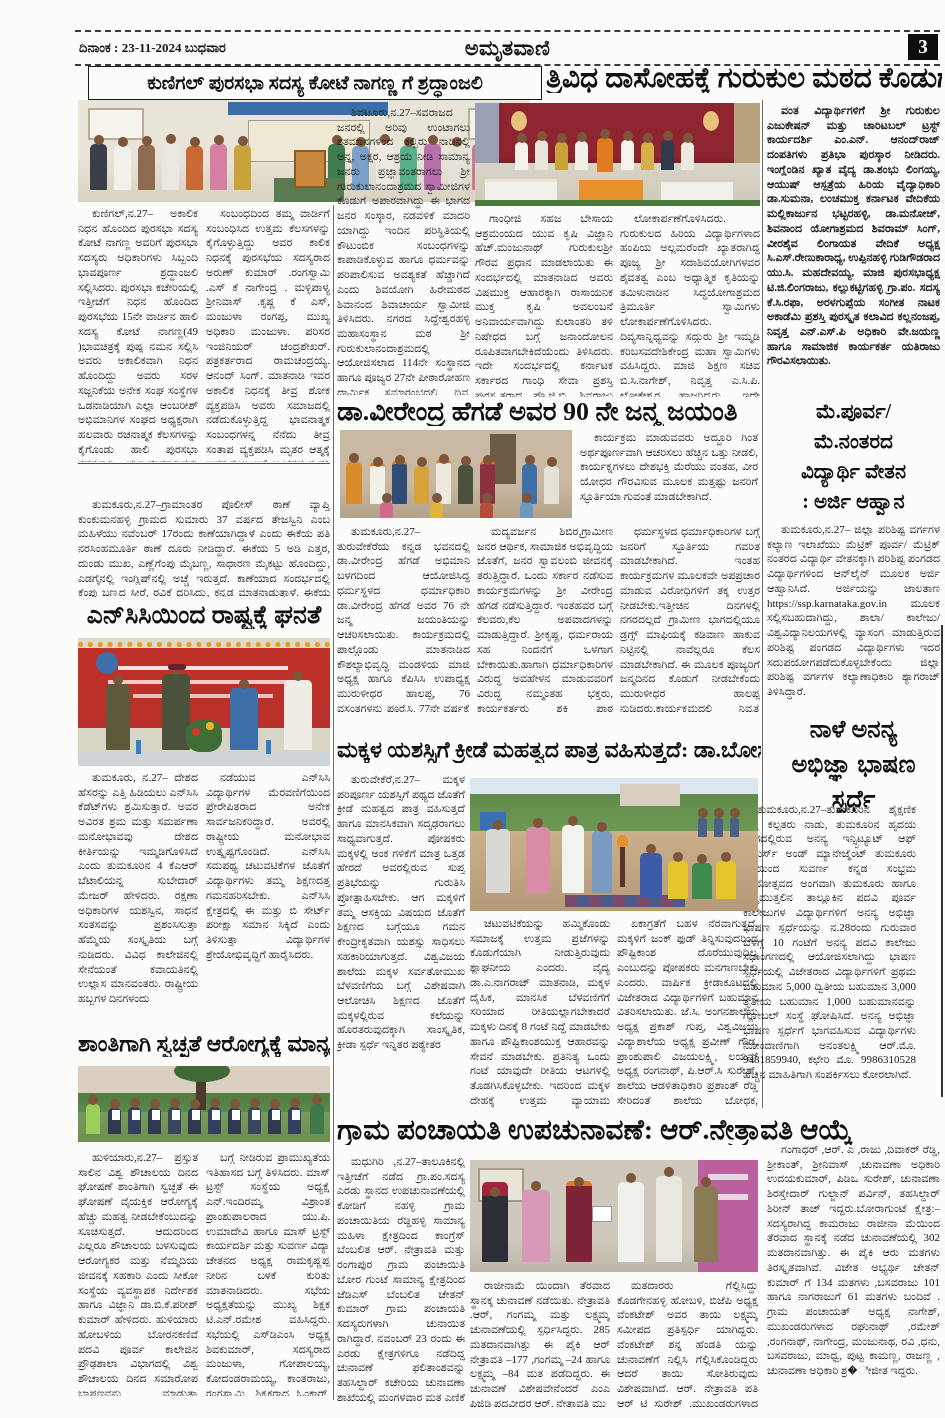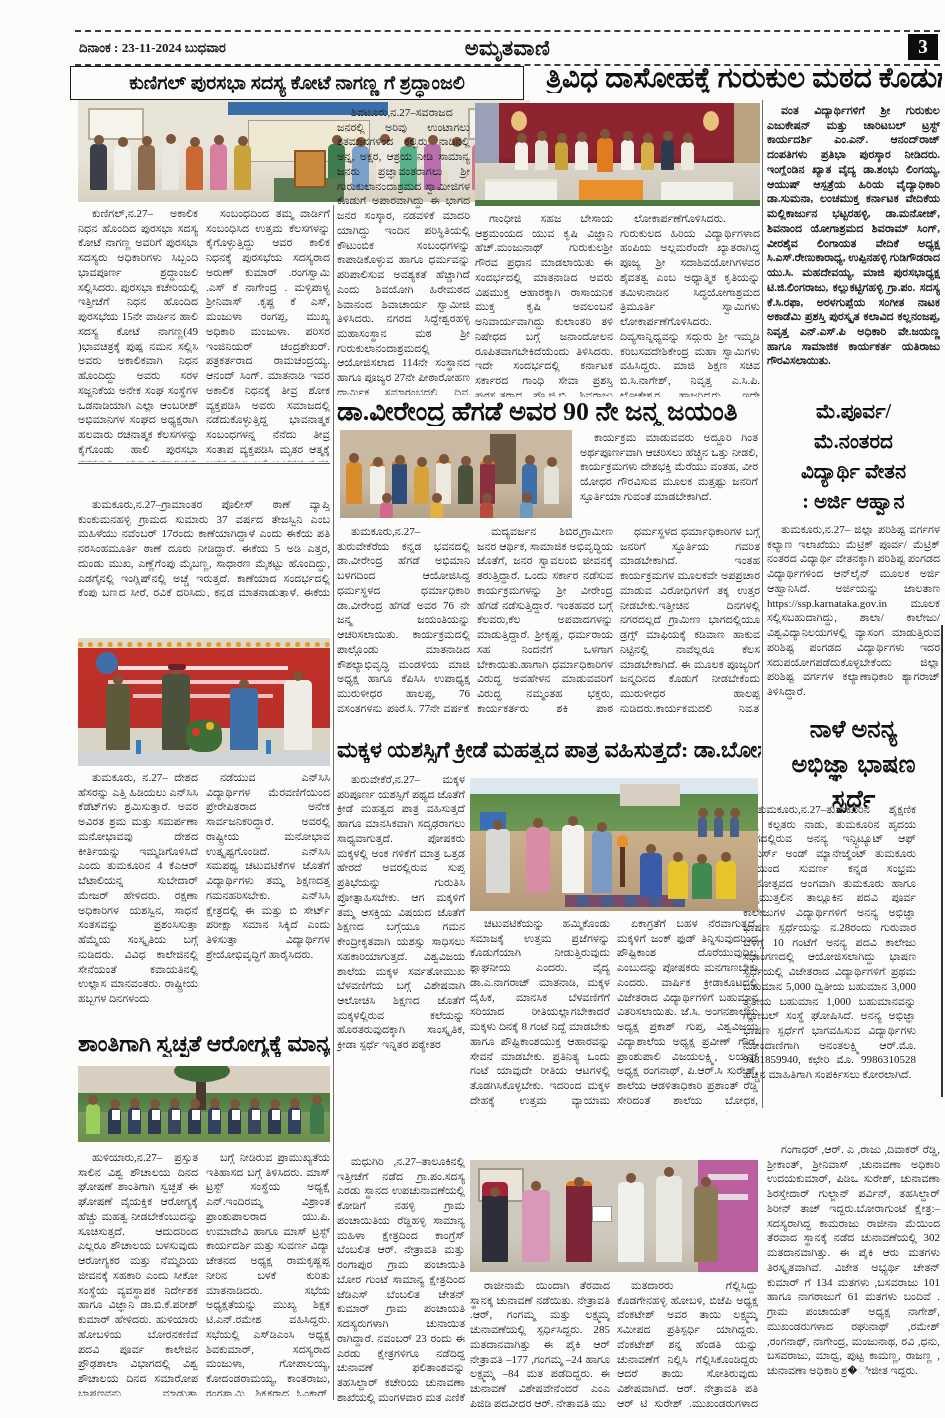--- a/index.html
+++ b/index.html
@@ -42,21 +42,21 @@
     <span class="hdr-date">ದಿನಾಂಕ : 23-11-2024 ಬುಧವಾರ</span>
     <span class="masthead">ಅಮೃತವಾಣಿ</span>
     <span class="pagenum">3</span>
   </div>
 
   <div class="abs vrule" style="left:333px;top:205px;height:1195px;"></div>
   <div class="abs vrule" style="left:762px;top:100px;height:1008px;"></div>
   <div class="abs vrule" style="left:941px;top:625px;height:472px;border-left:2px solid #333;"></div>
   <div class="abs hrule" style="left:78px;top:463px;width:252px;"></div>
 
-  <div class="abs hl boxed" style="left:70px;top:66px;width:452px;height:32px;font-size:19px;">
+  <div class="abs hl boxed" style="left:88px;top:66px;width:452px;height:32px;font-size:19px;">
     <span>ಕುಣಿಗಲ್ ಪುರಸಭಾ ಸದಸ್ಯ ಕೋಟೆ ನಾಗಣ್ಣ ಗೆ ಶ್ರದ್ಧಾಂಜಲಿ</span>
   </div>
   <div class="ph" style="left:78px;top:100px;width:452px;height:102px;background:linear-gradient(#e9e4d8 55%,#d9d2c2);">
     <span class="prop" style="left:10px;top:8px;width:52px;height:28px;background:#f6f3ea;border:2px solid #b5ad9a;"></span>
     <span class="prop" style="left:390px;top:8px;width:52px;height:28px;background:#f6f3ea;border:2px solid #b5ad9a;"></span>
     <span class="prop" style="left:150px;top:2px;width:160px;height:13px;background:#3a6ea8;"></span>
     <span class="prop" style="left:170px;top:20px;width:120px;height:40px;background:#efe9d4;border:1px solid #a99;"></span>
     <span class="fig" style="left:12px;bottom:12px;width:17px;height:46px;background:#3b3f4a;"></span>
     <span class="fig" style="left:36px;bottom:12px;width:17px;height:44px;background:#f2f1ec;"></span>
     <span class="fig" style="left:60px;bottom:12px;width:17px;height:45px;background:#8c6b4f;"></span>
@@ -112,20 +112,21 @@
       <p>ಲೋಕಾರ್ಪಣೆಗೊಳಿಸಿದರು. ಗುರುಕುಲದ ಹಿರಿಯ ವಿದ್ಯಾರ್ಥಿಗಳಾದ ಹಂಪಿಯ ಅಲ್ಲಮರೆಂದೇ ಖ್ಯಾತರಾಗಿದ್ದ ಪೂಜ್ಯ ಶ್ರೀ ಸದಾಶಿವಯೋಗಿಗಳವರ ಶೈವತತ್ವ ಎಂಬ ಅಧ್ಯಾತ್ಮಿಕ ಕೃತಿಯನ್ನು ತಮಿಳುನಾಡಿನ ಸಿದ್ಧಯೋಗಾಶ್ರಮದ ತ್ರಿಮೂರ್ತಿ ಸ್ವಾಮಿಗಳು ಲೋಕಾರ್ಪಣೆಗೊಳಿಸಿದರು. ದಿವ್ಯಸಾನ್ನಿಧ್ಯವನ್ನು ಸದ್ಗುರು ಶ್ರೀ ಇಮ್ಮಡಿ ಕರಿಬಸವದೇಶಿಕೇಂದ್ರ ಮಹಾ ಸ್ವಾಮಿಗಳು ವಹಿಸಿದ್ದರು. ಮಾಜಿ ಶಿಕ್ಷಣ ಸಚಿವ ಬಿ.ಸಿ.ನಾಗೇಶ್, ನಿವೃತ್ತ ಎ.ಸಿ.ಪಿ. ಲೋಕೇಶ್ವರ ಹಾಜರಿದ್ದರು. ಇದೇ ಸಂದರ್ಭದಲ್ಲಿ ಪ್ರತಿಭಾ</p>
     </div>
   <div class="abs bt" style="left:767px;top:103px;width:173px;height:288px;font-weight:bold;">
       <p>ವಂತ ವಿದ್ಯಾರ್ಥಿಗಳಿಗೆ ಶ್ರೀ ಗುರುಕುಲ ಎಜುಕೇಷನ್ ಮತ್ತು ಚಾರಿಟಬಲ್ ಟ್ರಸ್ಟ್ ಕಾರ್ಯದರ್ಶಿ ಎಂ.ಎನ್. ಆನಂದ್‌ರಾಜ್ ದಂಪತಿಗಳು ಪ್ರತಿಭಾ ಪುರಸ್ಕಾರ ನೀಡಿದರು. ಇಂಗ್ಲೆಂಡಿನ ಖ್ಯಾತ ವೈದ್ಯ ಡಾ.ಶಂಭು ಲಿಂಗಯ್ಯ, ಆಯುಷ್ ಆಸ್ಪತ್ರೆಯ ಹಿರಿಯ ವೈದ್ಯಾಧಿಕಾರಿ ಡಾ.ಸುಮನಾ, ಲಂಚಮುಕ್ತ ಕರ್ನಾಟಕ ವೇದಿಕೆಯ ಮಲ್ಲಿಕಾರ್ಜುನ ಭಟ್ಟರಹಳ್ಳಿ, ಡಾ.ಮನೋಜ್, ಶಿವನಾಂದ ಯೋಗಾಶ್ರಮದ ಶಿವರಾಮ್ ಸಿಂಗ್, ವೀರಶೈವ ಲಿಂಗಾಯತ ವೇದಿಕೆ ಅಧ್ಯಕ್ಷ ಸಿ.ಎಸ್.ರೇಣುಕಾರಾಧ್ಯ, ಉಪ್ಪಿನಹಳ್ಳಿ ಗುಡಿಗೌಡರಾದ ಯು.ಸಿ. ಮಹದೇವಯ್ಯ, ಮಾಜಿ ಪುರಸಭಾಧ್ಯಕ್ಷ ಟಿ.ಜಿ.ಲಿಂಗರಾಜು, ಕಲ್ಲುಕಟ್ಟಿಗಹಳ್ಳಿ ಗ್ರಾ.ಪಂ. ಸದಸ್ಯ ಕೆ.ಸಿ.ರಫಾ, ಅರಳಗುಪ್ಪೆಯ ಸಂಗೀತ ನಾಟಕ ಅಕಾಡೆಮಿ ಪ್ರಶಸ್ತಿ ಪುರಸ್ಕೃತ ಕಲಾವಿದ ಕಲ್ಲನಂಜಪ್ಪ, ನಿವೃತ್ತ ಎನ್.ಎಸ್.ಪಿ ಅಧಿಕಾರಿ ವೇ.ಜಯಣ್ಣ ಹಾಗೂ ಸಾಮಾಜಿಕ ಕಾರ್ಯಕರ್ತ ಯತಿರಾಜು ಗೌರವಿಸಲಾಯಿತು.</p>
     </div>
 
   <div class="abs bt" style="left:78px;top:497px;width:252px;height:100px;">
       <p>ತುಮಕೂರು,ನ.27–ಗ್ರಾಮಾಂತರ ಪೊಲೀಸ್ ಠಾಣೆ ವ್ಯಾಪ್ತಿ ಕುಂಕುಮನಹಳ್ಳಿ ಗ್ರಾಮದ ಸುಮಾರು 37 ವರ್ಷದ ತೇಜಸ್ವಿನಿ ಎಂಬ ಮಹಿಳೆಯು ನವೆಂಬರ್ 17ರಂದು ಕಾಣೆಯಾಗಿದ್ದಾಳೆ ಎಂದು ಈಕೆಯ ಪತಿ ನರಸಿಂಹಮೂರ್ತಿ ಠಾಣೆ ದೂರು ನೀಡಿದ್ದಾರೆ. ಈಕೆಯ 5 ಅಡಿ ಎತ್ತರ, ದುಂಡು ಮುಖ, ಎಣ್ಣೆಗೆಂಪು ಮೈಬಣ್ಣ, ಸಾಧಾರಣ ಮೈಕಟ್ಟು ಹೊಂದಿದ್ದು, ಎಡಗೈನಲ್ಲಿ ಇಂಗ್ಲಿಷ್‌ನಲ್ಲಿ ಅಚ್ಚೆ ಇರುತ್ತದೆ. ಕಾಣೆಯಾದ ಸಂದರ್ಭದಲ್ಲಿ ಕೆಂಪು ಬಣ್ಣದ ಸೀರೆ, ರವಿಕೆ ಧರಿಸಿದ್ದು, ಕನ್ನಡ ಮಾತನಾಡುತ್ತಾಳೆ. ಈಕೆಯ ಬಗ್ಗೆ ಸುಳಿವು ಸಿಕ್ಕಲ್ಲಿ ಕೂಡಲೇ ಹತ್ತಿರದ ಪೊಲೀಸ್ ಠಾಣೆಯನ್ನು ಸಂಪರ್ಕಿಸಬೇಕೆಂದು ಪೊಲೀಸ್ ಸಬ್ ಇನ್ಸ್‌ಪೆಕ್ಟರ್ ಮನವಿ ಮಾಡಿದ್ದಾರೆ.</p>
     </div>
 
+  <div class="abs hl ctr nowrap" style="left:78px;top:601px;width:252px;font-size:25px;"><span>ಎನ್‌ಸಿಸಿಯಿಂದ ರಾಷ್ಟ್ರಕ್ಕೆ ಘನತೆ</span></div>
   <div class="ph" style="left:78px;top:638px;width:252px;height:128px;background:linear-gradient(#ded9c8 8%,#c03028 8%,#b8302a 70%,#d8d4c6 70%);">
     <span class="prop" style="left:0;top:4px;width:252px;height:0;border-top:5px dotted #e69b23;"></span>
     <span class="prop" style="left:40px;top:28px;width:170px;height:4px;background:rgba(255,255,255,.85);"></span>
     <span class="prop" style="left:30px;top:42px;width:190px;height:4px;background:rgba(255,255,255,.75);"></span>
     <span class="prop" style="left:55px;top:56px;width:140px;height:4px;background:rgba(255,255,255,.7);"></span>
     <span class="prop" style="left:18px;top:14px;width:22px;height:22px;border-radius:50%;background:#3f6fa8;"></span>
     <span class="fig" style="left:28px;bottom:16px;width:24px;height:66px;background:#5c5a3a;"></span>
     <span class="fig" style="left:84px;bottom:16px;width:28px;height:76px;background:#4a523b;"></span>
     <span class="prop" style="left:90px;bottom:96px;width:18px;height:6px;border-radius:3px;background:#6d1f2c;"></span>
     <span class="fig" style="left:152px;bottom:16px;width:28px;height:62px;background:#3f6fa8;"></span>
@@ -189,21 +190,21 @@
     <span class="fig" style="left:118px;bottom:14px;width:15px;height:39px;background:#4a523b;"></span>
     <span class="fig" style="left:140px;bottom:14px;width:15px;height:40px;background:#8c2f3f;border-top:4px solid #e07c1f;"></span>
     <span class="fig" style="left:182px;bottom:14px;width:15px;height:40px;background:#3f6fa8;"></span>
     <span class="fig" style="left:204px;bottom:14px;width:15px;height:38px;background:#e4e2d8;"></span>
     <span class="fig" style="left:40px;bottom:0;width:13px;height:16px;background:#cf6a8a;"></span>
     <span class="fig" style="left:90px;bottom:0;width:13px;height:16px;background:#e3b23c;"></span>
     <span class="fig" style="left:140px;bottom:0;width:13px;height:16px;background:#b84a3a;"></span>
     <span class="fig" style="left:180px;bottom:0;width:13px;height:16px;background:#6a9ac0;"></span>
   </div>
   <div class="abs bt" style="left:580px;top:430px;width:178px;height:90px;">
-      <p>ಕಾರ್ಯಕ್ರಮ ಮಾಡುವವರು ಅದ್ದೂರಿ ಗಿಂತ ಅರ್ಥಪೂರ್ಣವಾಗಿ ಆಚರಿಸಲು ಹೆಚ್ಚಿನ ಒತ್ತು ನೀಡಲಿ, ಕಾರ್ಯಕ್ರಮಗಳು ದೇಶಭಕ್ತಿ ಮೆರೆಯು ವಂತಹ, ವೀರ ಯೋಧರ ಗೌರವಿಸುವ ಮೂಲಕ ಮತ್ತಷ್ಟು ಜನರಿಗೆ ಸ್ಫೂರ್ತಿಯಾ ಗುವಂತೆ ಮಾಡಬೇಕಾಗಿದೆ.</p>
+      <p>ಕಾರ್ಯಕ್ರಮ ಮಾಡುವವರು ಅದ್ದೂರಿ ಗಿಂತ ಅರ್ಥಪೂರ್ಣವಾಗಿ ಆಚರಿಸಲು ಹೆಚ್ಚಿನ ಒತ್ತು ನೀಡಲಿ, ಕಾರ್ಯಕ್ನಗಳಲು ದೇಶಭಕ್ತಿ ಮೆರೆಯು ವಂತಹ, ವೀರ ಯೋಧರ ಗೌರವಿಸುವ ಮೂಲಕ ಮತ್ತಷ್ಟು ಜನರಿಗೆ ಸ್ಫೂರ್ತಿಯಾ ಗುವಂತೆ ಮಾಡಬೇಕಾಗಿದೆ.</p>
     </div>
   <div class="abs bt" style="left:337px;top:524px;width:133px;height:188px;">
       <p>ತುಮಕೂರು,ನ.27– ತುರುವೇಕೆರೆಯ ಕನ್ನಡ ಭವನದಲ್ಲಿ ಡಾ.ವೀರೇಂದ್ರ ಹೆಗಡೆ ಅಭಿಮಾನಿ ಬಳಗದಿಂದ ಆಯೋಜಿಸಿದ್ದ ಧರ್ಮಸ್ಥಳದ ಧರ್ಮಾಧಿಕಾರಿ ಡಾ.ವೀರೇಂದ್ರ ಹೆಗಡೆ ಅವರ 76 ನೇ ಜನ್ಮ ಜಯಂತಿಯನ್ನು ಆಚರಿಸಲಾಯಿತು. ಕಾರ್ಯಕ್ರಮದಲ್ಲಿ ಪಾಲ್ಗೊಂಡು ಮಾತನಾಡಿದ ಕೌಶಲ್ಯಾಭಿವೃದ್ಧಿ ಮಂಡಳಿಯ ಮಾಜಿ ಅಧ್ಯಕ್ಷ ಹಾಗೂ ಕೆಪಿಸಿಸಿ ಉಪಾಧ್ಯಕ್ಷ ಮುರುಳೀಧರ ಹಾಲಪ್ಪ, 76 ವಸಂತಗಳನ್ನು ಪೂರೈಸಿ, 77ನೇ ವರ್ಷಕ್ಕೆ ಕಾಲಿಟ್ಟಿರುವ ಧರ್ಮಾಧಿಕಾರಿಗಳನ್ನು ಪ್ರಚಾರದ ಕೆಲಸವೇ ಇಲ್ಲ. ರಸ್ತೆ, ಸಿದ್ದಭೂಮಿ, ಕೆರೆ ಕಟ್ಟಿಗಳ ಅಭಿವೃದ್ಧಿ,</p>
     </div>
   <div class="abs bt" style="left:477px;top:524px;width:136px;height:188px;">
       <p>ಮದ್ಯವರ್ಜನ ಶಿಬಿರ,ಗ್ರಾಮೀಣ ಜನರ ಆರ್ಥಿಕ, ಸಾಮಾಜಿಕ ಅಭಿವೃದ್ಧಿಯ ಜೊತೆಗೆ, ಜನರ ಸ್ವಾವಲಂಬಿ ಜೀವನಕ್ಕೆ ತರುತ್ತಿದ್ದಾರೆ. ಒಂದು ಸರ್ಕಾರ ನಡೆಸುವ ಕಾರ್ಯಕ್ರಮಗಳನ್ನು ಶ್ರೀ ವೀರೇಂದ್ರ ಹೆಗಡೆ ನಡೆಸುತ್ತಿದ್ದಾರೆ. ಇಂತಹವರ ಬಗ್ಗೆ ಕೆಲವರು,ಕೆಲ ಅಪವಾದಗಳನ್ನು ಮಾಡುತ್ತಿದ್ದಾರೆ. ಶ್ರೀಕೃಷ್ಣ, ಧರ್ಮರಾಯ ಸಹ ನಿಂದನೆಗೆ ಒಳಗಾಗ ಬೇಕಾಯಿತು.ಹಾಗಾಗಿ ಧರ್ಮಾಧಿಕಾರಿಗಳ ವಿರುದ್ಧ ಅವಹೇಳನ ಮಾಡುವವರಿಗೆ ವಿರುದ್ಧ ನಮ್ಮಂತಹ ಭಕ್ತರು, ಕಾರ್ಯಕರ್ತರು ಶಕ್ತಿ ಪಾಠ ಕಲಿಸಬೇಕಿದರು.</p>
     </div>
   <div class="abs bt" style="left:620px;top:524px;width:140px;height:188px;">
       <p>ಧರ್ಮಸ್ಥಳದ ಧರ್ಮಾಧಿಕಾರಿಗಳ ಬಗ್ಗೆ ಜನರಿಗೆ ಸ್ಫೂರ್ತಿಯ ಗವರಿತ ಮಾಡಬೇಕಾಗಿದೆ. ಇಂತಹ ಕಾರ್ಯಕ್ರಮಗಳ ಮೂಲಕವೇ ಅಪಪ್ರಚಾರ ಮಾಡುವ ವಿರೋಧಿಗಳಿಗೆ ತಕ್ಕ ಉತ್ತರ ನೀಡಬೇಕು.ಇತ್ತೀಚಿನ ದಿನಗಳಲ್ಲಿ ನಗರದಲ್ಲದೆ ಗ್ರಾಮೀಣ ಭಾಗದಲ್ಲಿಯೂ ಡ್ರಗ್ಸ್ ಮಾಫಿಯಕ್ಕೆ ಕಡಿವಾಣ ಹಾಕುವ ನಿಟ್ಟಿನಲ್ಲಿ ನಾವೆಲ್ಲರೂ ಕೆಲಸ ಮಾಡಬೇಕಾಗಿದೆ. ಈ ಮೂಲಕ ಪೂಜ್ಯರಿಗೆ ಜನ್ಮದಿನದ ಕೊಡುಗೆ ನೀಡಬೇಕೆಂದು ಮುರುಳೀಧರ ಹಾಲಪ್ಪ ನುಡಿದರು.ಕಾರ್ಯಕ್ರಮದಲ್ಲಿ ನಿವೃತ್ತ ಯೋಧ ಶಿವಣ್ಣ ಅವರನ್ನು ಅಭಿನಂದಿಸ ಲಾಯಿತು. ತುರುವೇಕೆರೆ ಬಿಇಒಸೋಮಶೇಖರ್, ಪತ್ರಕರ್ತ ಸತ್ಯನಾರಾಯಣ, ಗ್ರಾ.ಪಂ.ಅಧ್ಯಕ್ಷೆ ಆಶಾ ರಾಜಶೇಖರ್,ರೈತ ರಾಮಚಂದ್ರ, ಪಾಲ್ಗೊಂಡಿದ್ದರು.</p>
     </div>
@@ -249,20 +250,21 @@
     <span class="fig" style="left:222px;bottom:12px;width:20px;height:36px;background:#3f8a4f;"></span>
     <span class="fig" style="left:246px;bottom:12px;width:20px;height:38px;background:#e6c52a;"></span>
   </div>
   <div class="abs bt" style="left:470px;top:916px;width:140px;height:196px;">
       <p>ಚಟುವಟಿಕೆಯನ್ನು ಹಮ್ಮಿಕೊಂಡು ಸಮಾಜಕ್ಕೆ ಉತ್ತಮ ಪ್ರಜೆಗಳನ್ನು ಕೊಡುಗೆಯಾಗಿ ನೀಡುತ್ತಿರುವುದು ಶ್ಲಾಘನೀಯ ಎಂದರು. ವೈದ್ಯ ಡಾ.ಎ.ನಾಗರಾಜ್ ಮಾತನಾಡಿ, ಮಕ್ಕಳ ದೈಹಿಕ, ಮಾನಸಿಕ ಬೆಳವಣಿಗೆಗೆ ಸರಿಯಾದ ರೀತಿಯಲ್ಲಾಗಬೇಕಾದರೆ ಮಕ್ಕಳು ದಿನಕ್ಕೆ 8 ಗಂಟೆ ನಿದ್ದೆ ಮಾಡಬೇಕು ಹಾಗೂ ಪೌಷ್ಟಿಕಾಂಶಯುಕ್ತ ಆಹಾರವನ್ನು ಸೇವನೆ ಮಾಡಬೇಕು. ಪ್ರತಿನಿತ್ಯ ಒಂದು ಗಂಟೆ ಯಾವುದೇ ರೀತಿಯ ಆಟಗಳಲ್ಲಿ ತೊಡಗಿಸಿಕೊಳ್ಳಬೇಕು. ಇದರಿಂದ ಮಕ್ಕಳ ದೇಹಕ್ಕೆ ಉತ್ತಮ ವ್ಯಾಯಾಮ ದೊರೆಯುವುದಲ್ಲದೆ ಅಧ್ಯಯನ ಮಾಡಲು</p>
     </div>
   <div class="abs bt" style="left:617px;top:916px;width:141px;height:196px;">
       <p>ಏಕಾಗ್ರತೆಗೆ ಬಹಳ ನೆರವಾಗುತ್ತದೆ. ಮಕ್ಕಳಿಗೆ ಜಂಕ್ ಫುಡ್ ತಿನ್ನಿಸುವುದರಿಂದ ಪೌಷ್ಟಿಕಾಂಶ ದೊರೆಯುವುದಿಲ್ಲ ಎಂಬುದನ್ನು ಪೋಷಕರು ಮನಗಾಣಬೇಕು ಎಂದರು. ವಾರ್ಷಿಕ ಕ್ರೀಡಾಕೂಟದಲ್ಲಿ ವಿಜೇತರಾದ ವಿದ್ಯಾರ್ಥಿಗಳಿಗೆ ಬಹುಮಾನ ವಿತರಿಸಲಾಯಿತು. ಜೆ.ಸಿ. ಅಂಗನಶಾಲೆಯ ಅಧ್ಯಕ್ಷ ಪ್ರಕಾಶ್ ಗುಪ್ತ, ವಿಶ್ವವಿಜಯ ವಿದ್ಯಾಶಾಲೆಯ ಅಧ್ಯಕ್ಷ ಪ್ರವೀಣ್ ಗೌಡ, ಪ್ರಾಂಶುಪಾಲಿ ವಿಜಯಲಕ್ಷ್ಮಿ, ಲಯನ್ಸ್ ಅಧ್ಯಕ್ಷ ರಂಗನಾಥ್, ಪಿ.ಆರ್.ಸಿ ಸುರೇಶ್, ಶಾಲೆಯ ಆಡಳಿತಾಧಿಕಾರಿ ಪ್ರಶಾಂತ್ ರೆಡ್ಡಿ ಸೇರಿದಂತೆ ಶಾಲೆಯ ಬೋಧಕ, ಬೋಧಕೇತರ ವರ್ಗ, ಪೋಷಕರು ಉಪಸ್ಥಿತರಿದ್ದರು.</p>
     </div>
 
+  <div class="abs hl nowrap" style="left:337px;top:1114px;width:600px;font-size:28px;"><span>ಗ್ರಾಮ ಪಂಚಾಯತಿ ಉಪಚುನಾವಣೆ: ಆರ್.ನೇತ್ರಾವತಿ ಆಯ್ಕೆ</span></div>
   <div class="abs bt" style="left:337px;top:1154px;width:128px;height:254px;">
       <p>ಮಧುಗಿರಿ ,ನ.27–ತಾಲೂಕಿನಲ್ಲಿ ಇತ್ತೀಚೆಗೆ ನಡೆದ ಗ್ರಾ.ಪಂ.ಸದಸ್ಯ ಎರಡು ಸ್ಥಾನದ ಉಪಚುನಾವಣೆಯಲ್ಲಿ ಕೋಡಿಗೆ ನಹಳ್ಳಿ ಗ್ರಾಮ ಪಂಚಾಯಿತಿಯ ರೆಡ್ಡಿಹಳ್ಳಿ ಸಾಮಾನ್ಯ ಮಹಿಳಾ ಕ್ಷೇತ್ರದಿಂದ ಕಾಂಗ್ರೆಸ್ ಬೆಂಬಲಿತ ಆರ್. ನೇತ್ರಾವತಿ ಮತ್ತು ರಂಗಾಪುರ ಗ್ರಾಮ ಪಂಚಾಯಿತಿ ಬೋರ ಗುಂಟೆ ಸಾಮಾನ್ಯ ಕ್ಷೇತ್ರದಿಂದ ಜೆಡಿಎಸ್ ಬೆಂಬಲಿತ ಚೇತನ್ ಕುಮಾರ್ ಗ್ರಾಮ ಪಂಚಾಯತಿ ಸದಸ್ಯರುಗಳಾಗಿ ಚುನಾಯಿತ ರಾಗಿದ್ದಾರೆ. ನವಂಬರ್ 23 ರಂದು ಈ ಎರಡು ಕ್ಷೇತ್ರಗಳಿಗೂ ನಡೆದಿದ್ದ ಚುನಾವಣೆ ಫಲಿತಾಂಶವನ್ನು ತಹಸಿಲ್ದಾರ್ ಕಚೇರಿಯ ಚುನಾವಣಾ ಶಾಖೆಯಲ್ಲಿ ಮಂಗಳವಾರ ಮತ ಎಣಿಕೆ ನಡೆಯಿತು. ರೆಡ್ಡಿಹಳ್ಳಿ ಕ್ಷೇತ್ರ:– ಅಕ್ಷರ ದಾಸೋಹದ ಅಡುಗೆ ಸಹಾಯಕಿಯಾಗಿ ಕಾರ್ಯನಿರ್ವ ಹಿಸುತ್ತಿದ್ದ ಮಂಜುಳಾ ರವರು ನೀಡಿದ</p>
     </div>
   <div class="ph" style="left:470px;top:1160px;width:288px;height:112px;background:linear-gradient(#cfc9bd 70%,#bdb6a8);">
     <span class="prop" style="left:8px;top:8px;width:42px;height:30px;background:#e8e4d8;border:2px solid #a39a88;"></span>
     <span class="prop" style="right:0;top:0;width:60px;height:112px;background:#bb5f9f;"></span>
     <span class="prop" style="right:10px;top:14px;width:40px;height:6px;background:#e6d8e2;"></span>
     <span class="prop" style="right:10px;top:34px;width:40px;height:6px;background:#e6d8e2;"></span>
     <span class="fig" style="left:12px;bottom:10px;width:26px;height:66px;background:#2e2e38;border-top:14px solid #a3243a;"></span>
     <span class="fig" style="left:52px;bottom:10px;width:28px;height:72px;background:#d898b8;"></span>

